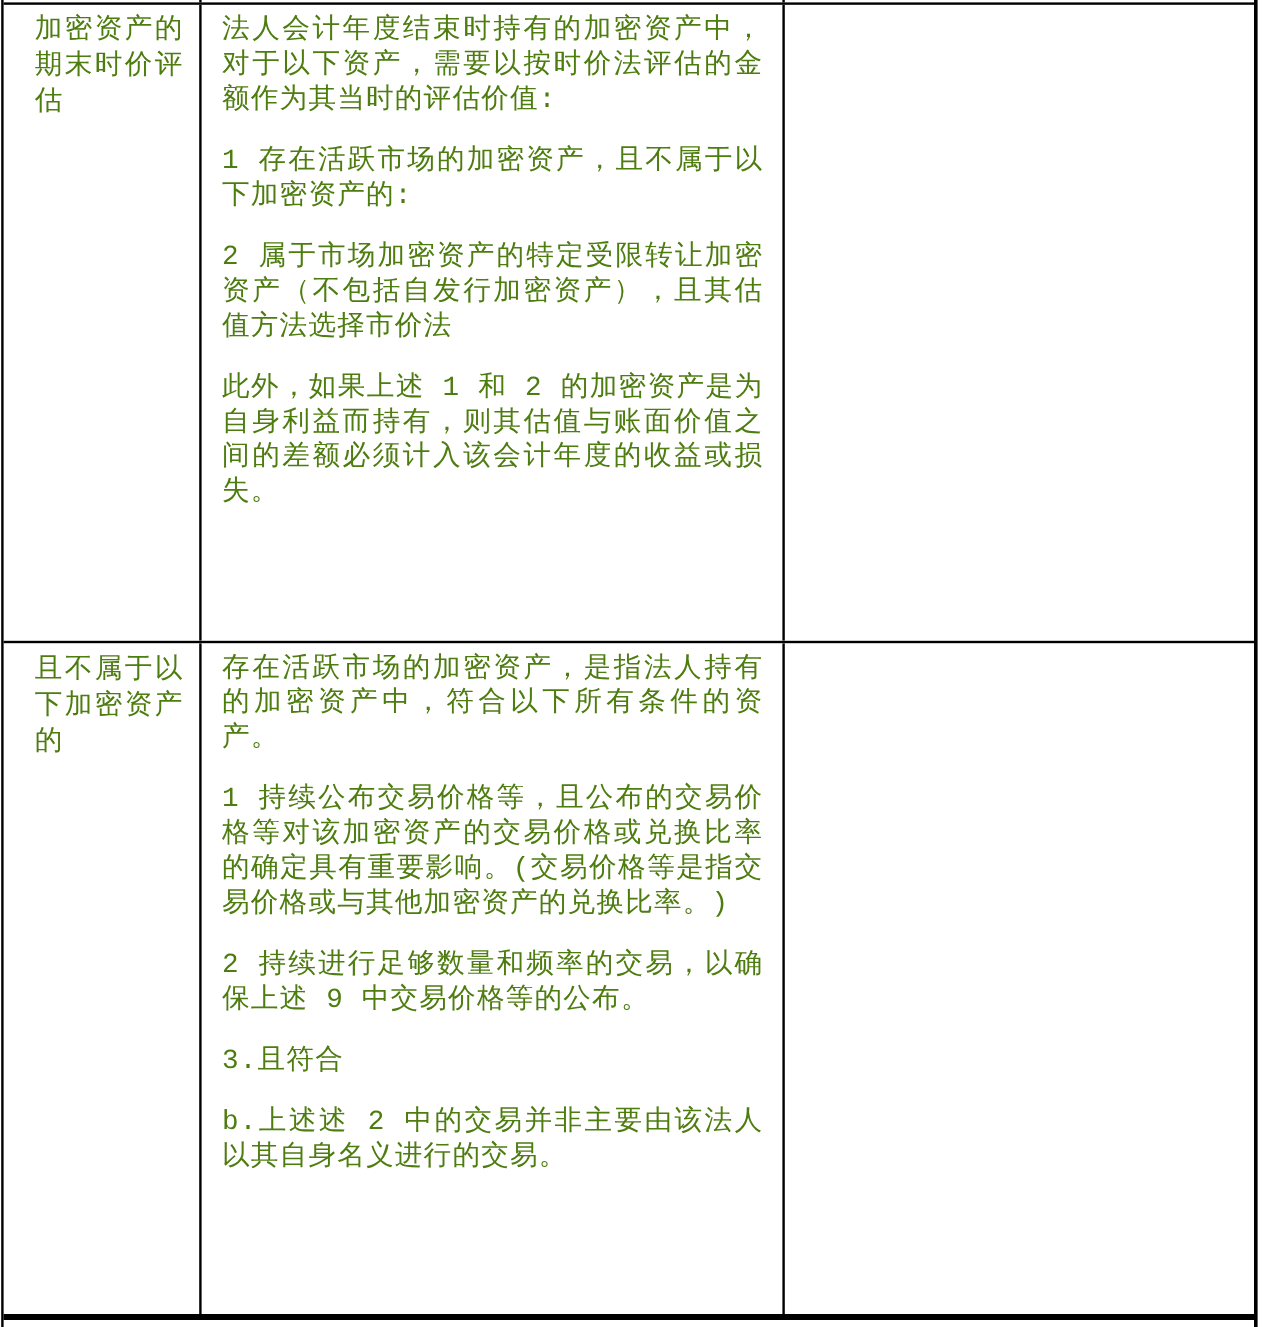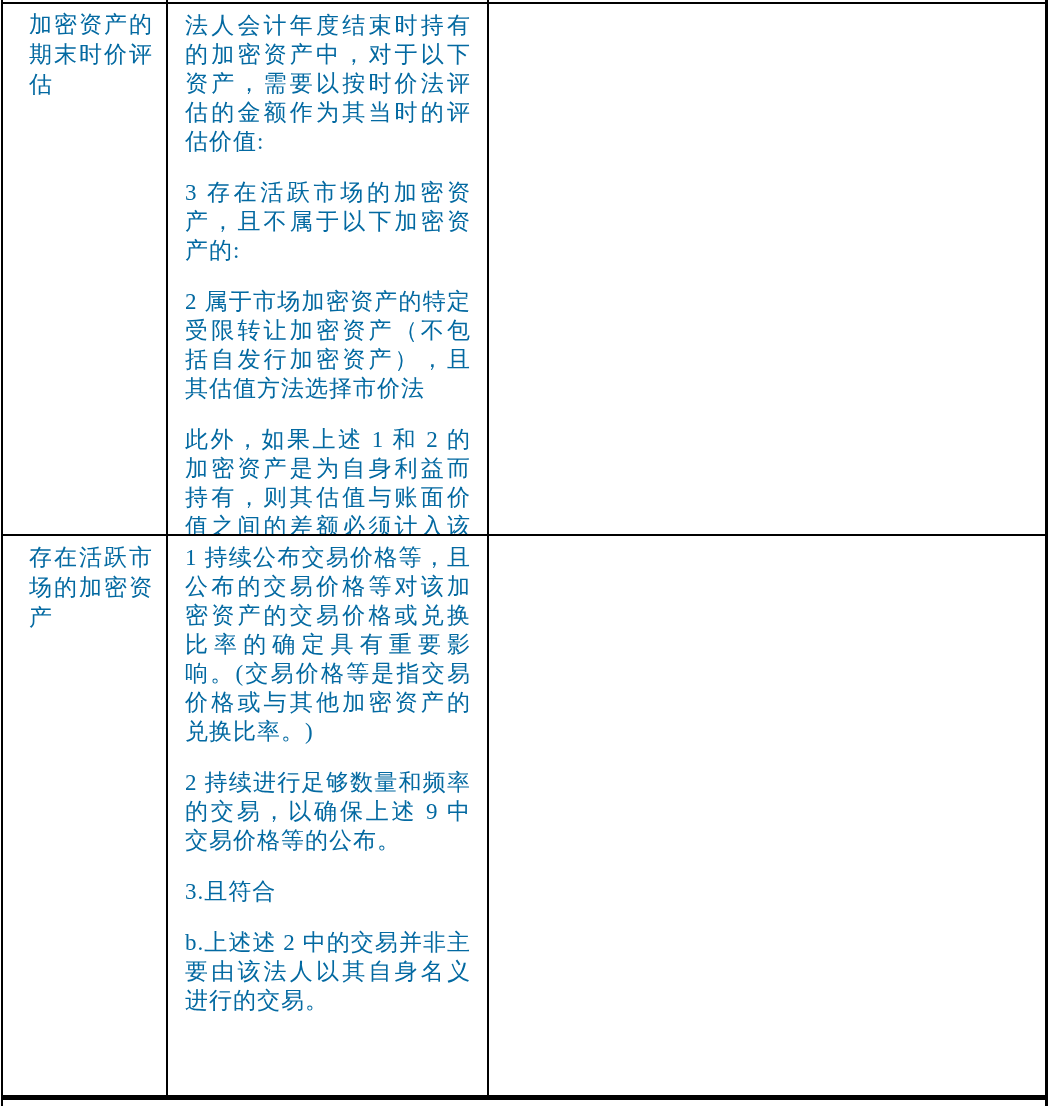--- a/index.html
+++ b/index.html
@@ -8,22 +8,22 @@
     background: #ffffff;
   }
   * { box-sizing: border-box; }
 
   .page {
     position: relative;
     width: 1052px;
     height: 1106px;
     background: #ffffff;
     overflow: hidden;
-    font-family: Liberation Serif, serif;
-    color: #0369a1;
+    font-family: Liberation Mono, monospace;
+    color: #4d7c0f;
   }
 
   .doc-table {
     position: absolute;
     left: 1px;
     top: 0;
     width: 1047px;
     height: 1106px;
     border-left: 2px solid #000;
     border-right: 3px solid #000;
@@ -58,21 +58,21 @@
   }
 
   .cell-term {
     width: 165px;
     border-right: 2px solid #000;
     padding: 6px 8px 0 26px;
     overflow: hidden;
   }
 
   .cell-def {
-    width: 321px;
+    width: 486px;
     border-right: 2px solid #000;
     padding: 7px 16px 0 17px;
     overflow: hidden;
   }
 
   .cell-notes {
     flex: 1;
   }
 
   .term-text {
@@ -103,34 +103,35 @@
       <div class="cell-def"></div>
       <div class="cell-notes"></div>
     </div>
 
     <div class="t-row row-1">
       <div class="cell-term">
         <div class="term-text">加密资产的期末时价评估</div>
       </div>
       <div class="cell-def">
         <p>法人会计年度结束时持有的加密资产中，对于以下资产，需要以按时价法评估的金额作为其当时的评估价值:</p>
-        <p>3 存在活跃市场的加密资产，且不属于以下加密资产的:</p>
+        <p>1 存在活跃市场的加密资产，且不属于以下加密资产的:</p>
         <p>2 属于市场加密资产的特定受限转让加密资产（不包括自发行加密资产），且其估值方法选择市价法</p>
         <p>此外，如果上述 1 和 2 的加密资产是为自身利益而持有，则其估值与账面价值之间的差额必须计入该会计年度的收益或损失。</p>
       </div>
       <div class="cell-notes">
         <span></span>
       </div>
     </div>
 
     <div class="t-row row-2">
       <div class="cell-term">
-        <div class="term-text">存在活跃市场的加密资产</div>
+        <div class="term-text">且不属于以下加密资产的</div>
       </div>
       <div class="cell-def">
+        <p>存在活跃市场的加密资产，是指法人持有的加密资产中，符合以下所有条件的资产。</p>
         <p>1 持续公布交易价格等，且公布的交易价格等对该加密资产的交易价格或兑换比率的确定具有重要影响。(交易价格等是指交易价格或与其他加密资产的兑换比率。)</p>
         <p>2 持续进行足够数量和频率的交易，以确保上述 9 中交易价格等的公布。</p>
         <p>3.且符合</p>
         <p>b.上述述 2 中的交易并非主要由该法人以其自身名义进行的交易。</p>
       </div>
       <div class="cell-notes">
         <span></span>
       </div>
     </div>
 

